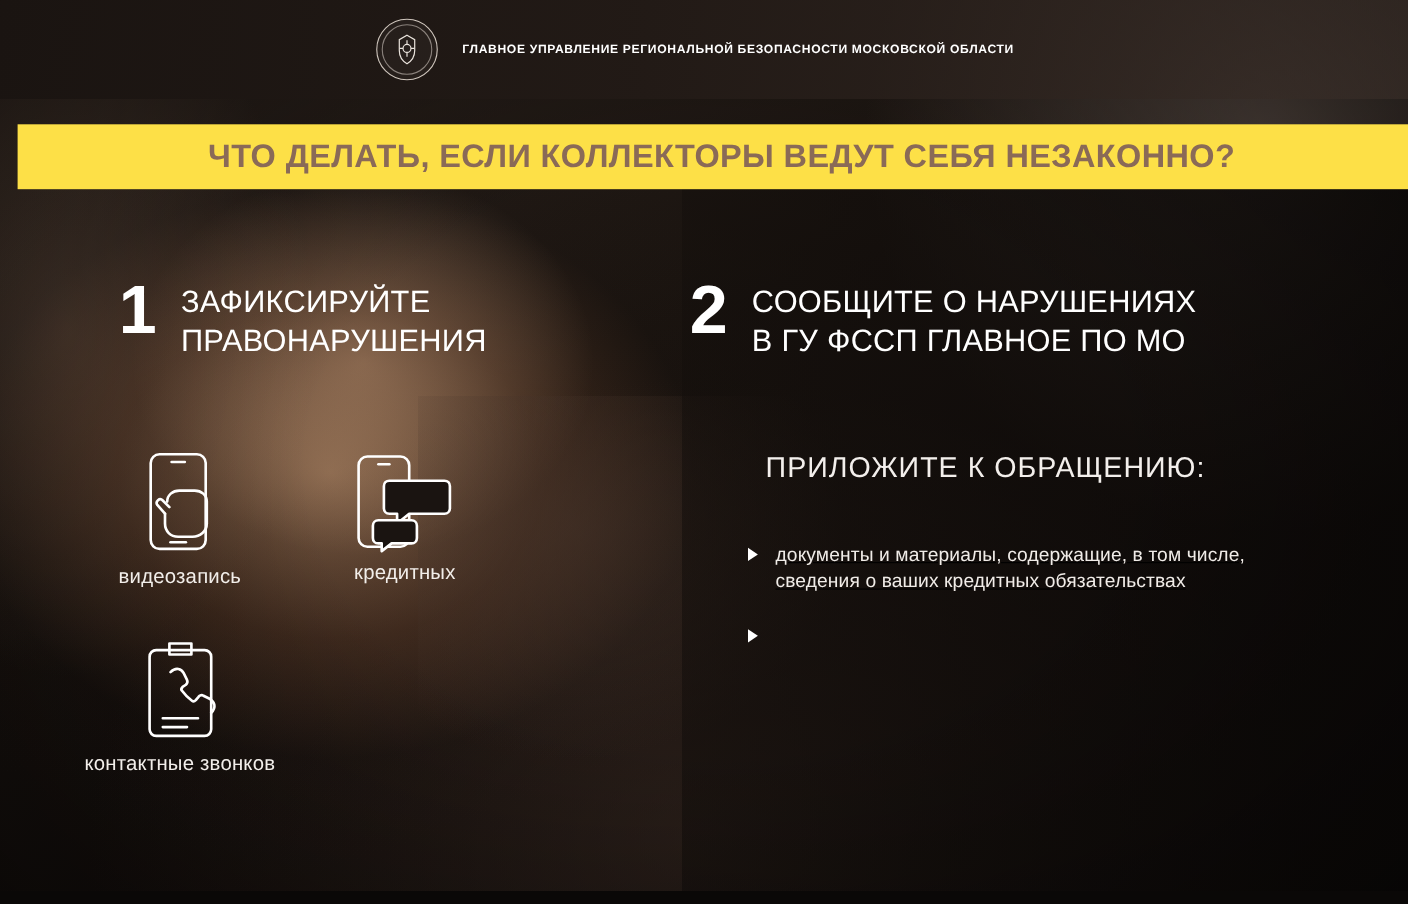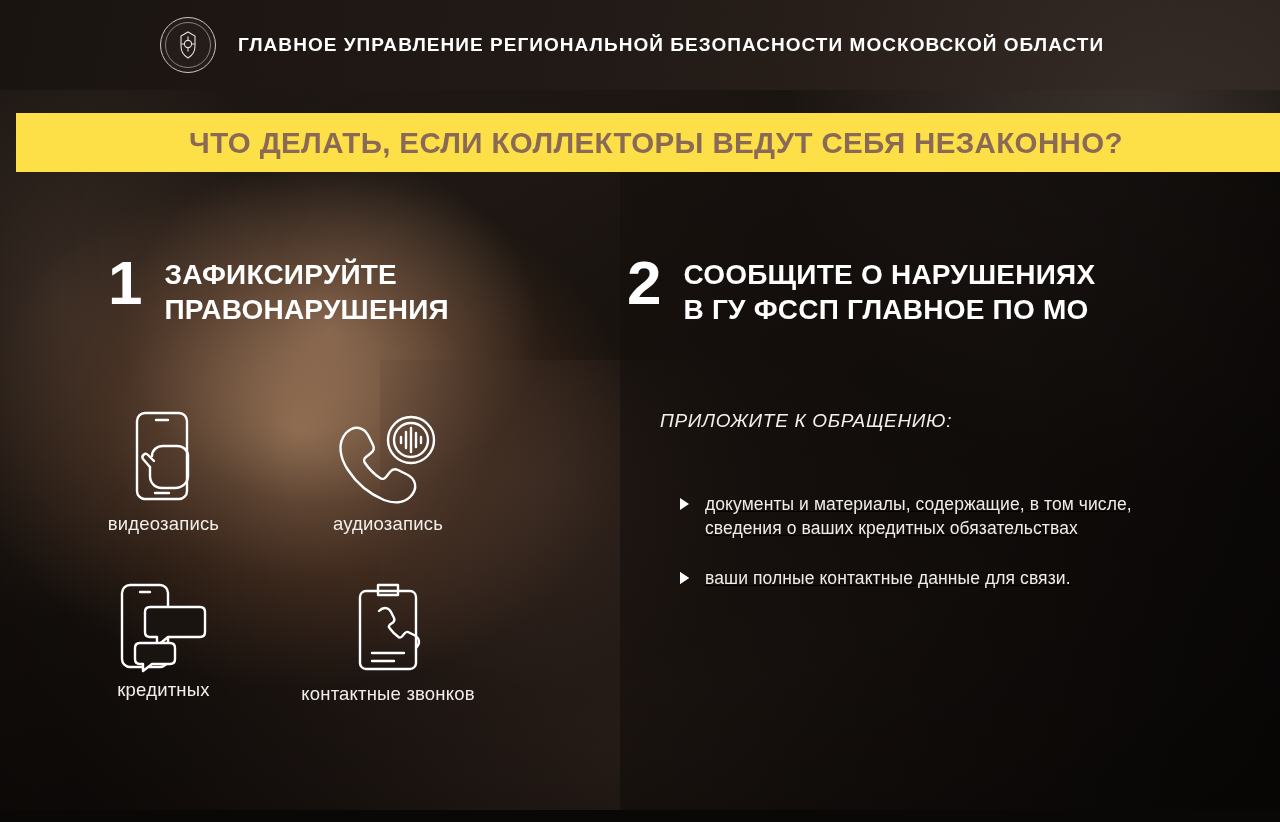--- a/index.html
+++ b/index.html
@@ -73,21 +73,21 @@
   .emblem::after {
     content: "";
     position: absolute;
     inset: 4px;
     border-radius: 50%;
     border: 1px solid rgba(220,212,204,0.55);
   }
   .emblem svg { position: relative; z-index: 2; }
   .header-title {
     color: #ffffff;
-    font-size: 19px;
+    font-size: 11px;
     letter-spacing: 0.055em;
     font-weight: 700;
     white-space: nowrap;
   }
 
   
   .title-bar {
     position: absolute;
     left: 16px; top: 113px; width: 1280px; height: 59px;
     background: #fde047;
@@ -115,37 +115,37 @@
     color: #ffffff;
     font-size: 62px;
     line-height: 0.92;
     font-weight: 700;
     margin-top: -4px;
   }
   .step-head {
     color: #ffffff;
     font-size: 28px;
     line-height: 1.24;
-    font-weight: 700;
+    font-weight: 400;
     letter-spacing: 0.008em;
     white-space: pre-line;
   }
 
   #step1 { left: 108px; top: 258px; }
   #step2 { left: 627px; top: 258px; }
 
   
   .icon-grid {
     position: absolute;
     left: 86px; top: 405px;
     width: 480px;
     display: grid;
     grid-template-columns: 155px 230px;
     grid-template-rows: 170px 170px;
-    column-gap: 32px;
+    column-gap: 12px;
   }
   .icon-cell {
     display: flex;
     flex-direction: column;
     align-items: center;
     justify-content: flex-start;
   }
   .icon-box {
     height: 108px;
     display: flex;
@@ -158,26 +158,25 @@
     font-size: 18.5px;
     letter-spacing: 0.01em;
     text-align: center;
     white-space: nowrap;
   }
   #cell-screens .icon-box { height: 104px; }
 
   
   .attach-title {
     position: absolute;
-    left: 660px; top: 410px;
+    left: 696px; top: 410px;
     color: #f3efec;
-    font-size: 19px;
+    font-size: 26px;
     letter-spacing: 0.035em;
     white-space: nowrap;
-    font-style: italic;
   }
   .attach-list {
     position: absolute;
     left: 678px; top: 492px;
     width: 520px;
     margin: 0;
     padding: 0;
     list-style: none;
     text-decoration: underline;
   }
@@ -256,31 +255,20 @@
           <path d="M31 11 h12"></path>
           <path d="M30 84 h14"></path>
           <path d="M27 47 c0 -6 5 -10 11 -10 h14 c6 0 11 4 11 10 v20"></path>
           <path d="M63 67 c0 7 -6 12 -13 12 h-13 c-7 0 -12 -5 -12 -12 v-9"></path>
           <path d="M25 58 l-7 -8 c-2 -3 2 -7 5 -4 l6 6"></path>
         </svg>
       </div>
       <div class="icon-caption">видеозапись</div>
     </div>
 
-    <div class="icon-cell">
-      <div class="icon-box">
-        <svg width="110" height="100" viewBox="0 0 110 100" fill="none" stroke="#ffffff" stroke-width="2.4" stroke-linecap="round" stroke-linejoin="round">
-          <path d="M13 24 c9 -9 18 -5 22 2 l5 10 c1.5 3 0.5 6 -2 8 l-5 4 c-2 1.5 -2.5 4 -1 6 c4 6 9 11 15 15 c2 1.5 4.5 1 6 -1 l4 -5 c2 -2.5 5 -3.5 8 -2 l10 5 c7 4 11 13 2 22 c-6 6 -16 7 -26 3 c-14 -6 -27 -16 -36 -30 c-8 -12 -11 -27 -2 -37 Z"></path>
-          <circle cx="78" cy="31" r="23"></circle>
-          <circle cx="78" cy="31" r="17"></circle>
-          <path d="M68 28 v6 M73 23 v16 M78 19 v24 M83 24 v14 M88 28 v6"></path>
-        </svg>
-      </div>
-      <div class="icon-caption">аудиозапись</div>
-    </div>
 
     <div class="icon-cell" id="cell-screens">
       <div class="icon-box">
         <svg width="100" height="96" viewBox="0 0 100 96" fill="none" stroke="#ffffff" stroke-width="2.4" stroke-linecap="round" stroke-linejoin="round">
           <rect x="8" y="6" width="46" height="82" rx="8"></rect>
           <path d="M26 13 h10"></path>
           <path d="M26 82 h10"></path>
           <path d="M36 28 h50 c3 0 5 2 5 5 v20 c0 3 -2 5 -5 5 h-32 l-11 9 v-9 h-7 c-3 0 -5 -2 -5 -5 v-20 c0 -3 2 -5 5 -5 Z" fill="#1a1411"></path>
           <path d="M26 64 h30 c3 0 5 2 5 5 v11 c0 3 -2 5 -5 5 h-18 l-9 7 v-7 h-3 c-3 0 -5 -2 -5 -5 v-11 c0 -3 2 -5 5 -5 Z" fill="#1a1411"></path>
         </svg>
@@ -304,20 +292,16 @@
   <div class="attach-title">ПРИЛОЖИТЕ К ОБРАЩЕНИЮ:</div>
 
   <ul class="attach-list">
     <li>
       <span class="tri"></span>
       <span>документы и материалы, содержащие, в том числе, сведения о ваших кредитных обязательствах</span>
     </li>
     <li>
       <span class="tri"></span>
     </li>
-    <li>
-      <span class="tri"></span>
-      <span>ваши полные контактные данные для связи.</span>
-    </li>
   </ul>
 
   <div class="bottom-bar"></div>
 </div>
 
 </body></html>

